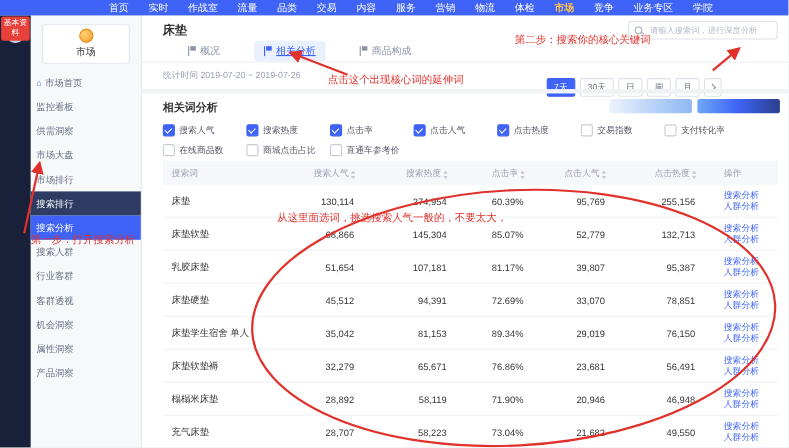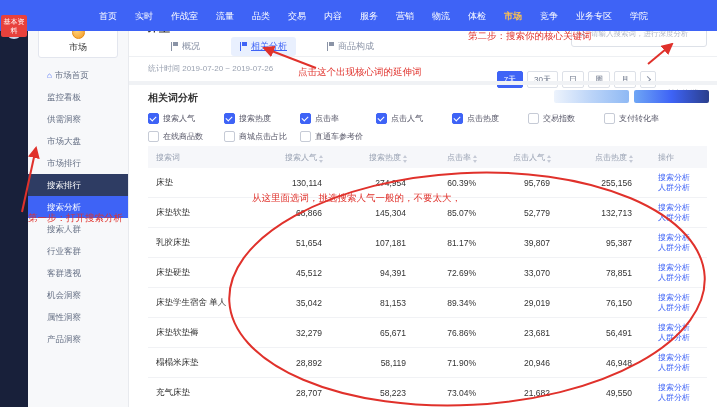--- a/index.html
+++ b/index.html
@@ -1,48 +1,48 @@
 <!DOCTYPE html>
 <html><head>
 <meta charset="utf-8">
 <style>
   html,body{margin:0;padding:0;background:#e9ebf0;font-family:"Liberation Sans","DejaVu Sans",sans-serif;}
   .frame{position:relative;width:717px;height:407px;overflow:hidden;background:#f0f2f5;}
 
   
-  .topnav{position:absolute;left:0;top:0;right:0;height:31px;background:#3E63F6;display:flex;align-items:center;padding-left:90px;z-index:5;}
+  .topnav{position:absolute;left:0;top:0;right:0;height:14px;background:#3E63F6;display:flex;align-items:center;padding-left:90px;z-index:5;}
   .nav-item{padding:0 9px;line-height:14px;font-size:9px;color:#fff;cursor:pointer;white-space:nowrap;}
   .nav-item.active{color:#FFC34D;font-weight:bold;}
 
   
   .leftstrip{position:absolute;left:0;top:14px;width:28px;bottom:0;background:#18203A;z-index:4;}
   .avatar{position:absolute;left:5px;top:7px;width:18px;height:18px;border-radius:50%;background:#53618a;overflow:hidden;}
   .avatar::before{content:"";position:absolute;left:6px;top:3px;width:6px;height:6px;border-radius:50%;background:#cdd6e8;}
   .avatar::after{content:"";position:absolute;left:3px;top:10px;width:12px;height:9px;border-radius:50% 50% 0 0;background:#cdd6e8;}
   .redbadge{position:absolute;left:1px;top:15px;width:24px;padding:2px 1px;background:#E8413C;color:#fff;font-size:7px;line-height:9px;text-align:center;border-radius:2px;z-index:60;word-break:break-all;}
 
   
   .sidebar{position:absolute;left:28px;top:14px;width:100px;bottom:0;background:#F7F8FA;border-right:1px solid #E8EAEE;z-index:4;}
   .sb-head{margin:8px 10px 6px;height:34px;border:1px solid #E3E6EE;background:#fff;border-radius:3px;display:flex;flex-direction:column;align-items:center;justify-content:center;font-size:9px;color:#333;gap:2px;}
   .medal{width:11px;height:11px;border-radius:50%;background:radial-gradient(circle at 35% 35%,#FFD27A,#F59B23);border:1px solid #E78C12;}
-  .sb-item{height:22px;line-height:22px;padding-left:19px;font-size:8.5px;color:#667085;cursor:pointer;white-space:nowrap;overflow:hidden;}
+  .sb-item{height:22px;line-height:22px;padding-left:5px;font-size:8.5px;color:#667085;cursor:pointer;white-space:nowrap;overflow:hidden;}
   .sb-item .sb-ic{color:#3E63F6;margin-right:3px;font-size:8px;}
   .sb-item.active{background:#3E63F6;color:#fff;}
   .sb-item.hover{background:#2E3C63;color:#fff;}
 
   
   .main{position:absolute;left:128px;top:14px;right:0;bottom:0;background:#fff;z-index:3;padding-left:24px;}
   .page-title{position:absolute;left:20px;top:6px;font-size:11px;font-weight:bold;color:#333;}
   .tabs{position:absolute;left:34px;top:23px;display:flex;gap:22px;align-items:center;}
   .tab{display:flex;align-items:center;gap:4px;font-size:9px;color:#8a93a6;padding:3px 9px;border-radius:3px;cursor:pointer;}
   .tab.active{color:#3E63F6;background:#E9F0FE;text-decoration:underline;}
   .flag-icon{width:7px;height:9px;position:relative;display:inline-block;}
   .flag-icon::before{content:"";position:absolute;left:0;top:0;width:1px;height:9px;background:currentColor;}
   .flag-icon::after{content:"";position:absolute;left:2px;top:0;width:5px;height:4px;background:currentColor;}
-  .search-box{position:absolute;right:10px;top:5px;width:136px;height:28px;border:1px solid #DDE1E8;border-radius:3px;background:#fff;display:flex;align-items:center;padding:0 5px;gap:4px;box-sizing:border-box;}
+  .search-box{position:absolute;right:10px;top:5px;width:136px;height:17px;border:1px solid #DDE1E8;border-radius:3px;background:#fff;display:flex;align-items:center;padding:0 5px;gap:4px;box-sizing:border-box;}
   .mag-icon{width:8px;height:8px;position:relative;flex-shrink:0;}
   .mag-icon::before{content:"";position:absolute;left:0;top:0;width:5px;height:5px;border:1px solid #A7AEBC;border-radius:50%;}
   .mag-icon::after{content:"";position:absolute;left:6px;top:6px;width:3px;height:1px;background:#A7AEBC;transform:rotate(45deg);}
   .search-input{border:0;outline:0;flex:1;font-size:7.5px;color:#333;min-width:0;background:transparent;}
   .search-input::placeholder{color:#B3B9C6;}
   .divider{position:absolute;left:0;right:0;top:42px;height:1px;background:#EEF0F3;}
   .stat-time{position:absolute;left:20px;top:49px;font-size:8px;color:#9aa2b1;}
   .range-group{position:absolute;right:10px;top:46px;display:flex;align-items:center;gap:4px;}
   .range-btn{padding:0 6px;height:15px;line-height:15px;font-size:8px;color:#667085;background:#fff;border:1px solid #DDE1E8;border-radius:2px;cursor:pointer;}
   .range-btn.active{background:#3E63F6;border-color:#3E63F6;color:#fff;}

